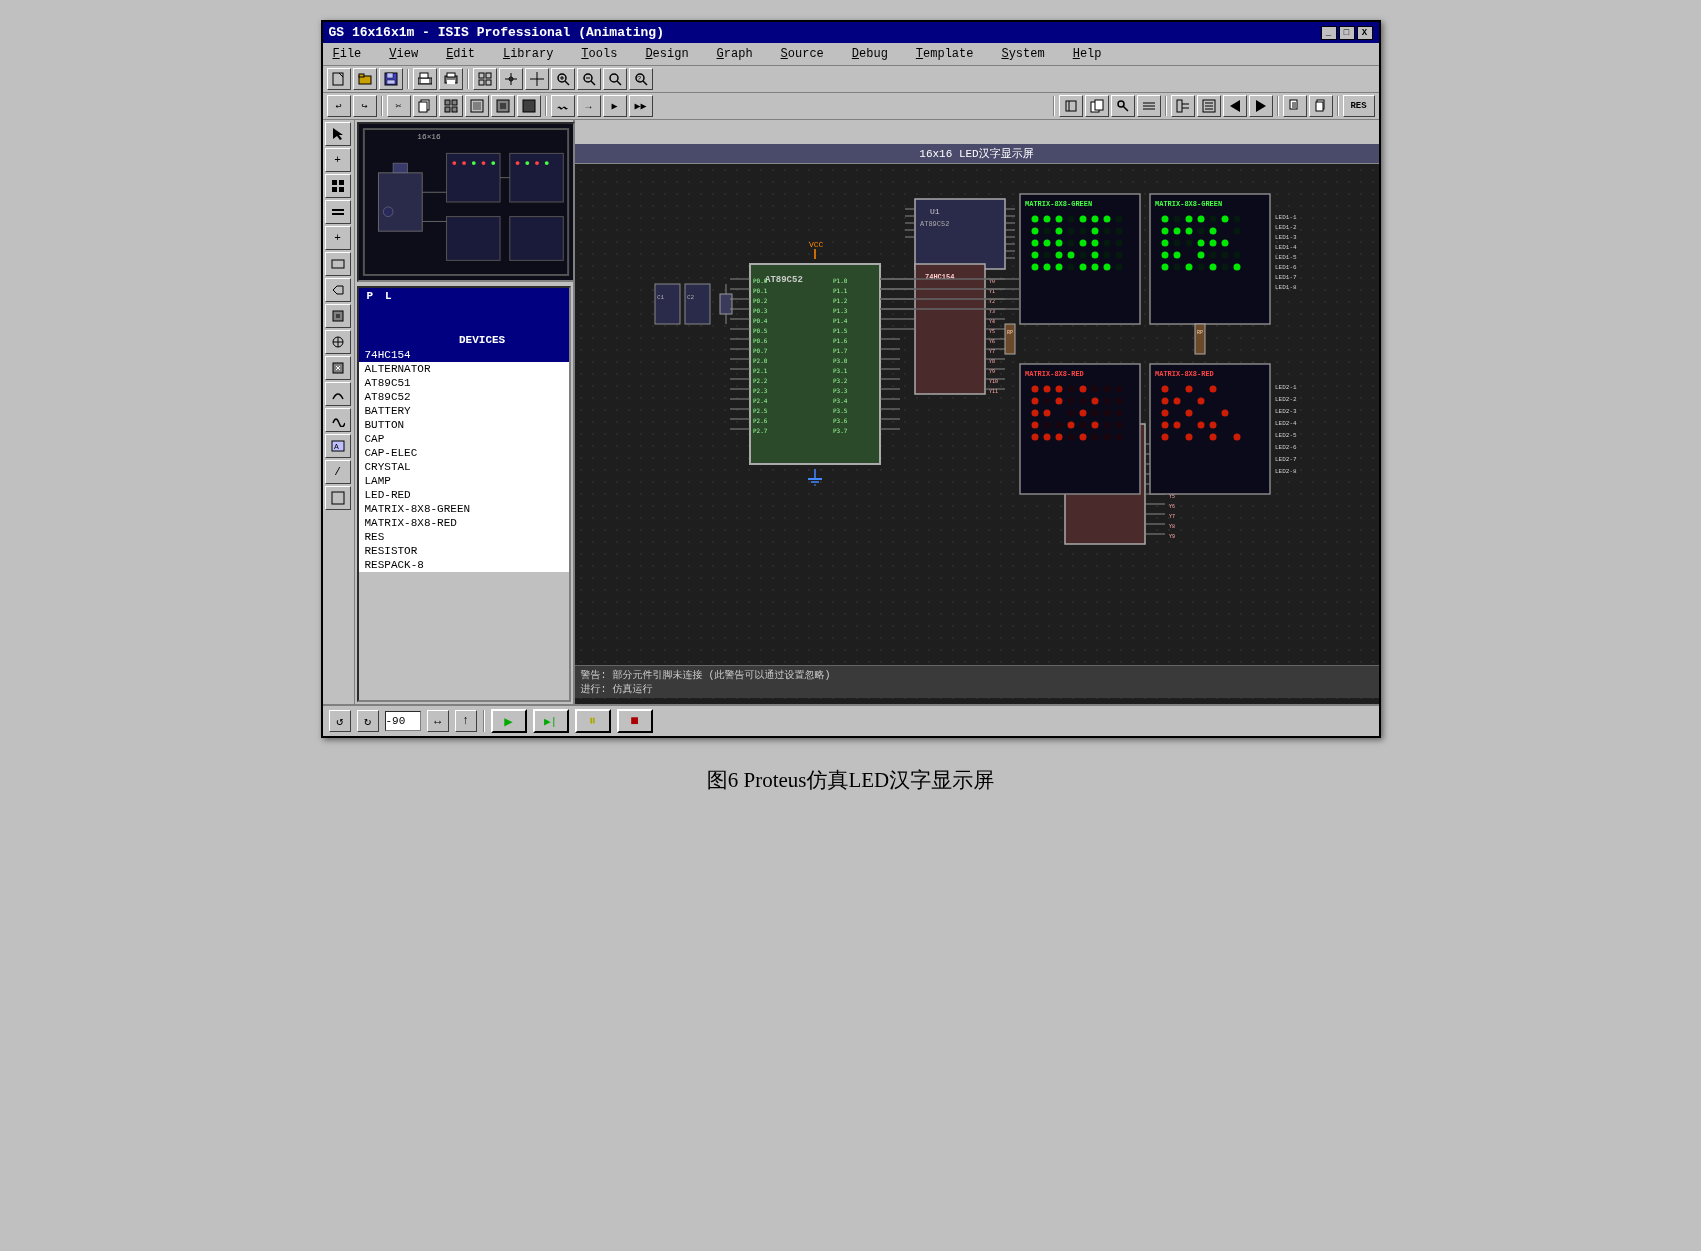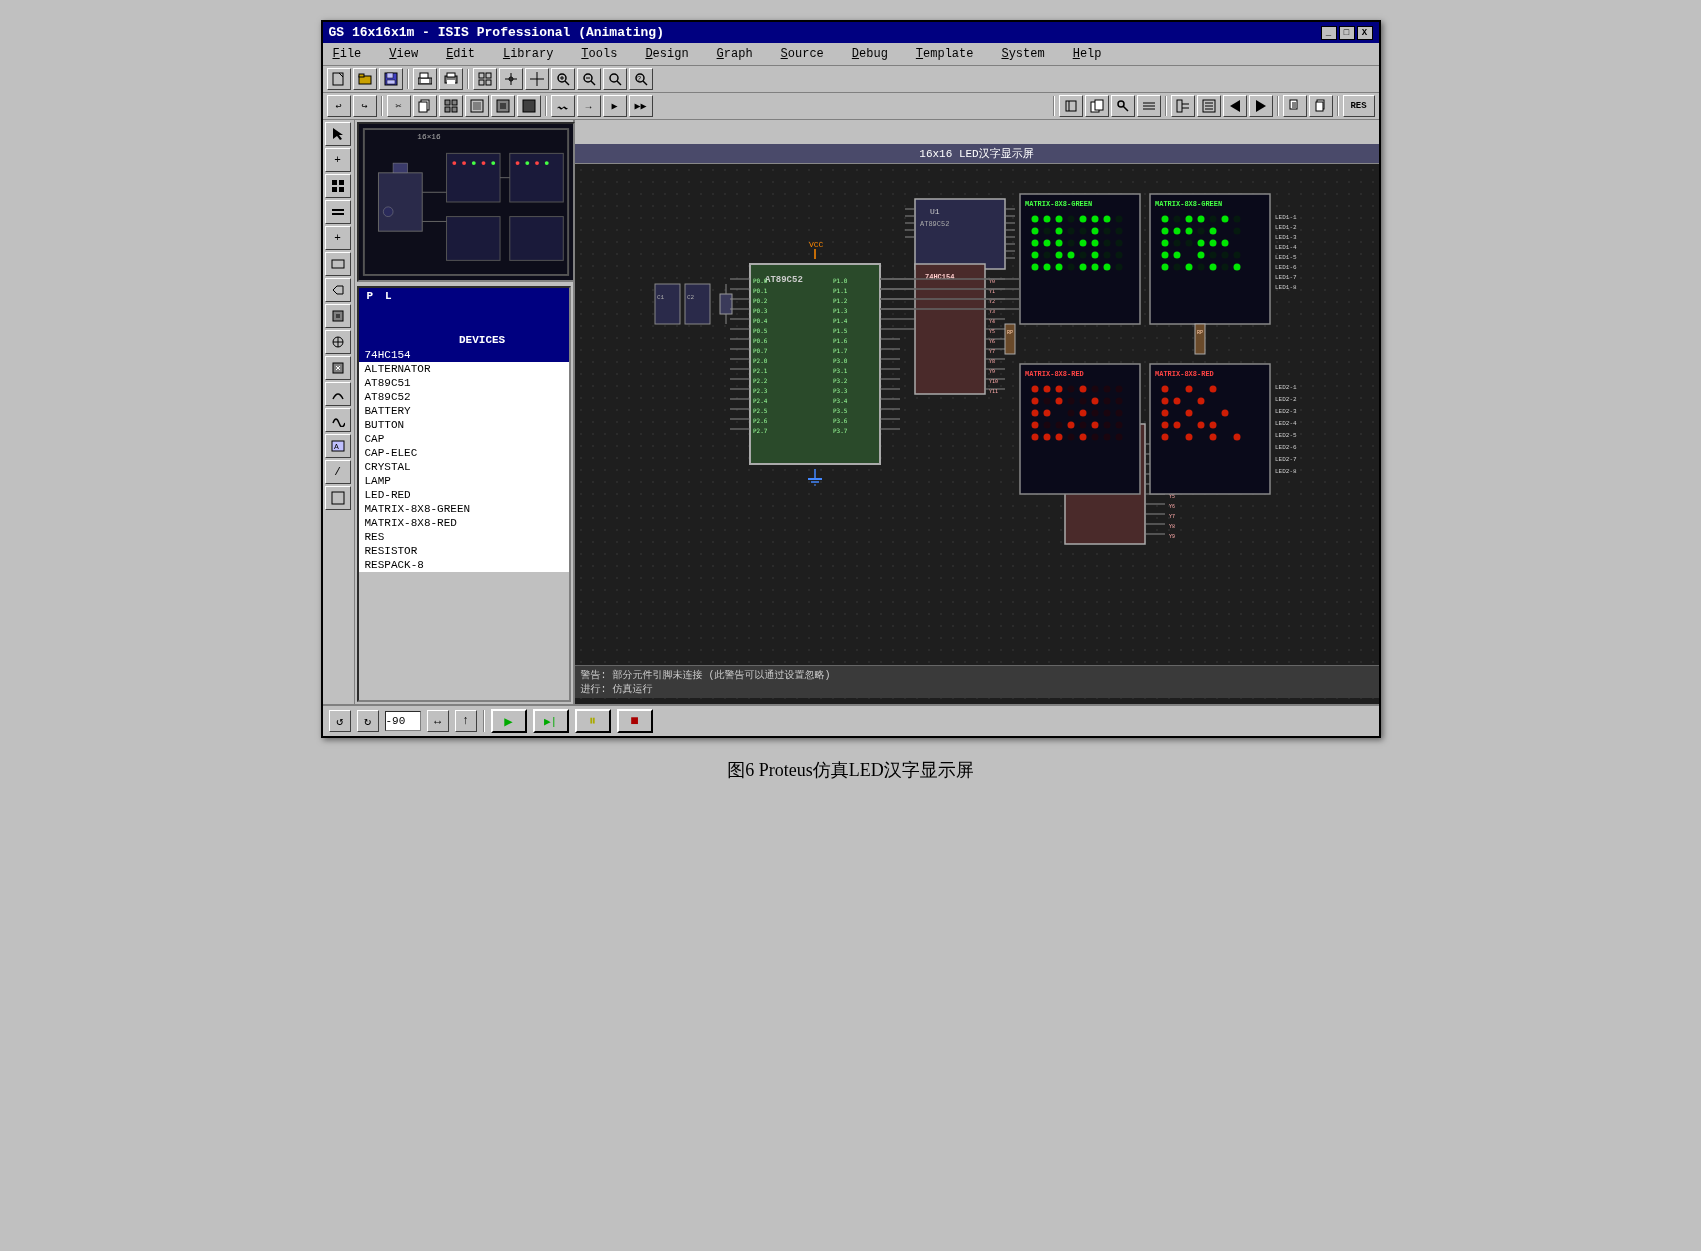--- a/index.html
+++ b/index.html
@@ -314,22 +314,22 @@
       background: #c0c0c0;
       border-top: 2px solid #fff;
       padding: 2px 6px;
       font-size: 11px;
       font-family: 'Courier New', monospace;
       color: #000;
     }
 
     
     .figure-caption {
-      margin-top: 20px;
-      font-size: 18px;
+      margin-top: 28px;
+      font-size: 21px;
       font-family: serif;
       color: #000;
       text-align: center;
     }
   </style>
 </head>
 <body>
 
 <div class="outer-wrapper">
   <div class="app-window">

